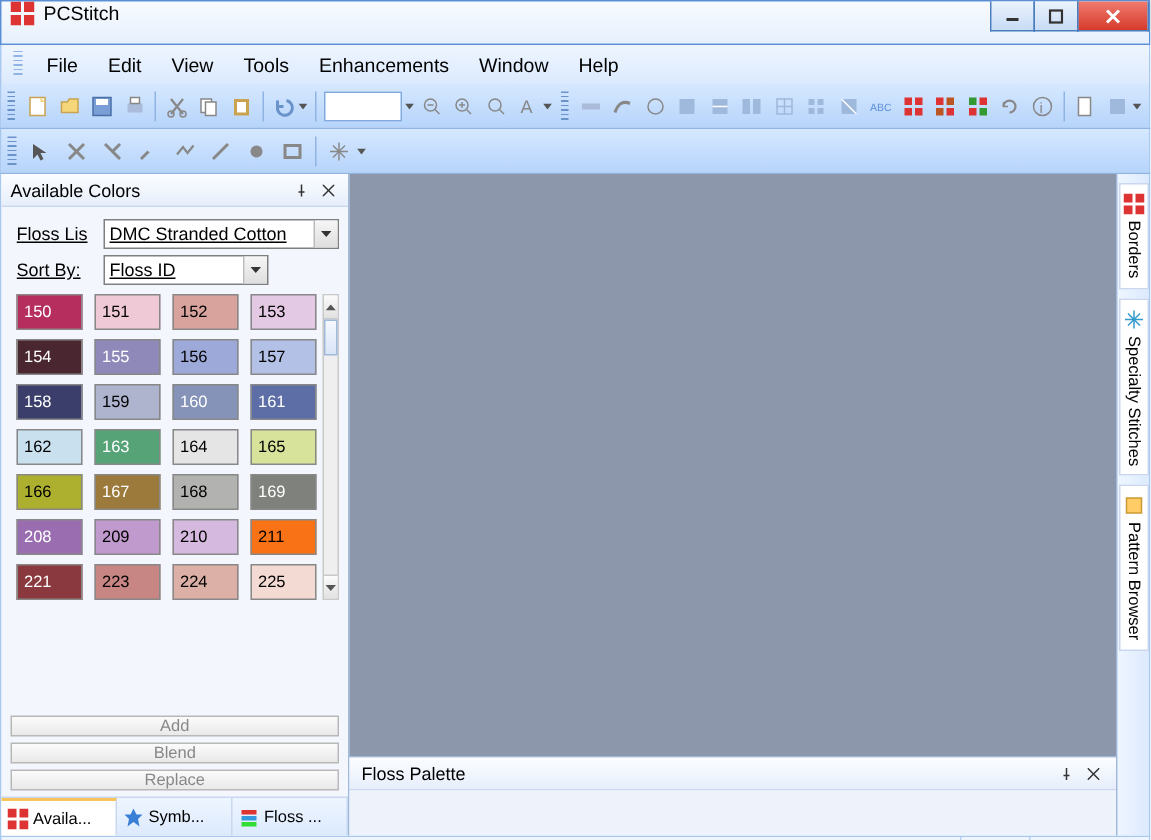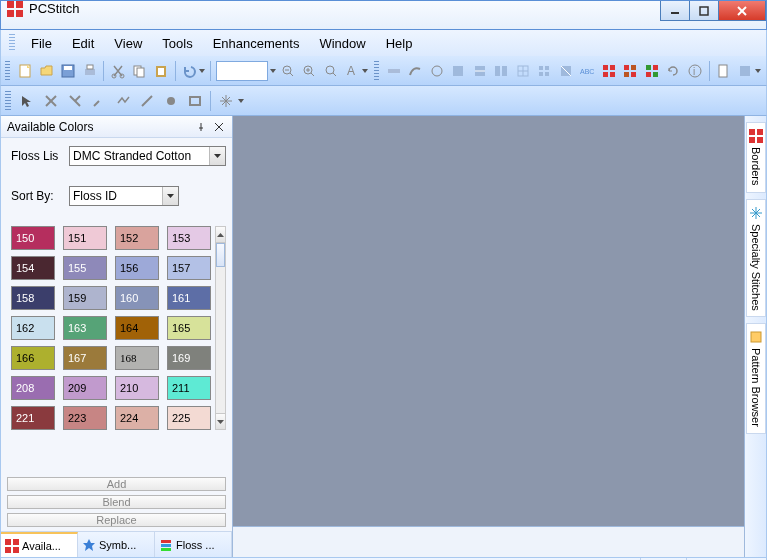--- a/index.html
+++ b/index.html
@@ -28,21 +28,21 @@
 .dd-arrow { width: 10px; height: 22px; display: flex; align-items: center; justify-content: center; margin-left: -2px; }
 
 
 .main { display: flex; height: 442px; border: 1px solid #a8c8ef; border-top: none; }
 .left-panel { width: 232px; background: #f3f6fc; border-right: 1px solid #9fb9dc; display: flex; flex-direction: column; }
 .panel-header { height: 22px; display: flex; align-items: center; padding: 0 6px; font-size: 12px; border-bottom: 1px solid #c9d8ee; background: linear-gradient(#fbfdff,#e7eefb); }
 .panel-header .spacer { flex: 1; }
 .hdr-icon { width: 14px; height: 14px; display: flex; align-items: center; justify-content: center; margin-left: 4px; cursor: pointer; }
 
 .panel-body { flex: 1; padding: 8px 6px 4px 10px; font-family: "Courier New", monospace; font-size: 12px; }
-.form-row { display: flex; align-items: center; margin-bottom: 20px; }
+.form-row { display: flex; align-items: center; margin-bottom: 4px; text-decoration: underline; }
 .form-label { width: 58px; white-space: nowrap; overflow: hidden; }
 .form-select { flex: 1; height: 20px; border: 1px solid #7f7f7f; background: #fff; font-family: "Courier New", monospace; font-size: 12px; padding-left: 3px; display: flex; align-items: center; position: relative; }
 .form-select .sel-arrow { position: absolute; right: 0; top: 0; width: 16px; height: 18px; background: linear-gradient(#f6f6f6,#dedede); border-left: 1px solid #bbb; display: flex; align-items: center; justify-content: center; }
 
 .swatch-area { display: flex; margin-top: 6px; }
 .swatch-grid { display: grid; grid-template-columns: repeat(4, 44px); gap: 6px 8px; }
 .swatch { height: 24px; border: 1px solid #888; display: flex; align-items: center; padding-left: 4px; font-size: 11px; font-family: Tahoma, sans-serif; }
 .scrollbar-v { width: 16px; margin-left: 4px; background: #efefef; border: 1px solid #c9c9c9; display: flex; flex-direction: column; }
 .sb-btn { height: 16px; background: linear-gradient(#fbfbfb,#e1e1e1); border-bottom: 1px solid #c9c9c9; display: flex; align-items: center; justify-content: center; }
 .sb-btn:last-child { border-bottom: none; border-top: 1px solid #c9c9c9; }
@@ -432,30 +432,30 @@
             <div class="swatch" style="background: rgb(74, 39, 48); color: rgb(255, 255, 255);">154</div>
             <div class="swatch" style="background: rgb(142, 137, 185); color: rgb(255, 255, 255);">155</div>
             <div class="swatch" style="background: rgb(157, 169, 216); color: rgb(0, 0, 0);">156</div>
             <div class="swatch" style="background: rgb(179, 193, 230); color: rgb(0, 0, 0);">157</div>
             <div class="swatch" style="background: rgb(59, 62, 107); color: rgb(255, 255, 255);">158</div>
             <div class="swatch" style="background: rgb(174, 180, 206); color: rgb(0, 0, 0);">159</div>
             <div class="swatch" style="background: rgb(134, 147, 184); color: rgb(255, 255, 255);">160</div>
             <div class="swatch" style="background: rgb(93, 110, 166); color: rgb(255, 255, 255);">161</div>
             <div class="swatch" style="background: rgb(201, 224, 238); color: rgb(0, 0, 0);">162</div>
             <div class="swatch" style="background: rgb(86, 163, 119); color: rgb(255, 255, 255);">163</div>
-            <div class="swatch" style="background: #a16207; color: rgb(0, 0, 0);">164</div>
+            <div class="swatch" style="background: #e5e5e5; color: rgb(0, 0, 0);">164</div>
             <div class="swatch" style="background: rgb(215, 226, 154); color: rgb(0, 0, 0);">165</div>
             <div class="swatch" style="background: rgb(173, 176, 46); color: rgb(0, 0, 0);">166</div>
             <div class="swatch" style="background: rgb(155, 122, 59); color: rgb(255, 255, 255);">167</div>
-            <div class="swatch" style="background: rgb(178, 178, 176); color: rgb(0, 0, 0); font-family: Liberation Serif, serif;">168</div>
+            <div class="swatch" style="background: rgb(178, 178, 176); color: rgb(0, 0, 0);">168</div>
             <div class="swatch" style="background: rgb(127, 129, 124); color: rgb(255, 255, 255);">169</div>
             <div class="swatch" style="background: rgb(154, 109, 176); color: rgb(255, 255, 255);">208</div>
             <div class="swatch" style="background: rgb(193, 154, 205); color: rgb(0, 0, 0);">209</div>
             <div class="swatch" style="background: rgb(214, 185, 223); color: rgb(0, 0, 0);">210</div>
-            <div class="swatch" style="background: #5eead4; color: rgb(0, 0, 0);">211</div>
+            <div class="swatch" style="background: #f97316; color: rgb(0, 0, 0);">211</div>
             <div class="swatch" style="background: rgb(138, 58, 62); color: rgb(255, 255, 255);">221</div>
             <div class="swatch" style="background: rgb(199, 133, 132); color: rgb(0, 0, 0);">223</div>
             <div class="swatch" style="background: rgb(220, 176, 166); color: rgb(0, 0, 0);">224</div>
             <div class="swatch" style="background: rgb(243, 218, 211); color: rgb(0, 0, 0);">225</div>
           </div>
         <div class="scrollbar-v">
           <div class="sb-btn">
               <svg width="7" height="4">
                 <path d="M0 4 L7 4 L3.5 0 Z" fill="#555"></path>
               </svg>
@@ -497,20 +497,35 @@
             <rect x="2" y="6" width="10" height="3" fill="#39d"></rect>
             <rect x="2" y="10" width="10" height="3" fill="#3d3"></rect>
           </svg>
           <span>Floss ...</span>
         </div>
     </div>
   </div>
 
   <div class="center">
     <div class="workspace"></div>
+    <div class="floss-palette-hdr">
+      <span>Floss Palette</span>
+      <span class="spacer" style="flex:1"></span>
+      <span class="hdr-icon">
+          <svg width="10" height="10">
+            <path d="M5 1 L5 6 M3 6 L7 6 M5 6 L5 9" stroke="#333"></path>
+          </svg>
+        </span>
+      <span class="hdr-icon">
+          <svg width="8" height="8">
+            <line x1="0" y1="0" x2="8" y2="8" stroke="#333"></line>
+            <line x1="8" y1="0" x2="0" y2="8" stroke="#333"></line>
+          </svg>
+        </span>
+    </div>
     <div class="floss-palette-body"></div>
   </div>
 
   <div class="right-tabs">
     <div class="vtab">
         <svg class="vtab-icon" viewBox="0 0 14 14">
           <rect x="0" y="0" width="6" height="6" fill="#d33"></rect>
           <rect x="8" y="0" width="6" height="6" fill="#d33"></rect>
           <rect x="0" y="8" width="6" height="6" fill="#d33"></rect>
           <rect x="8" y="8" width="6" height="6" fill="#d33"></rect>

